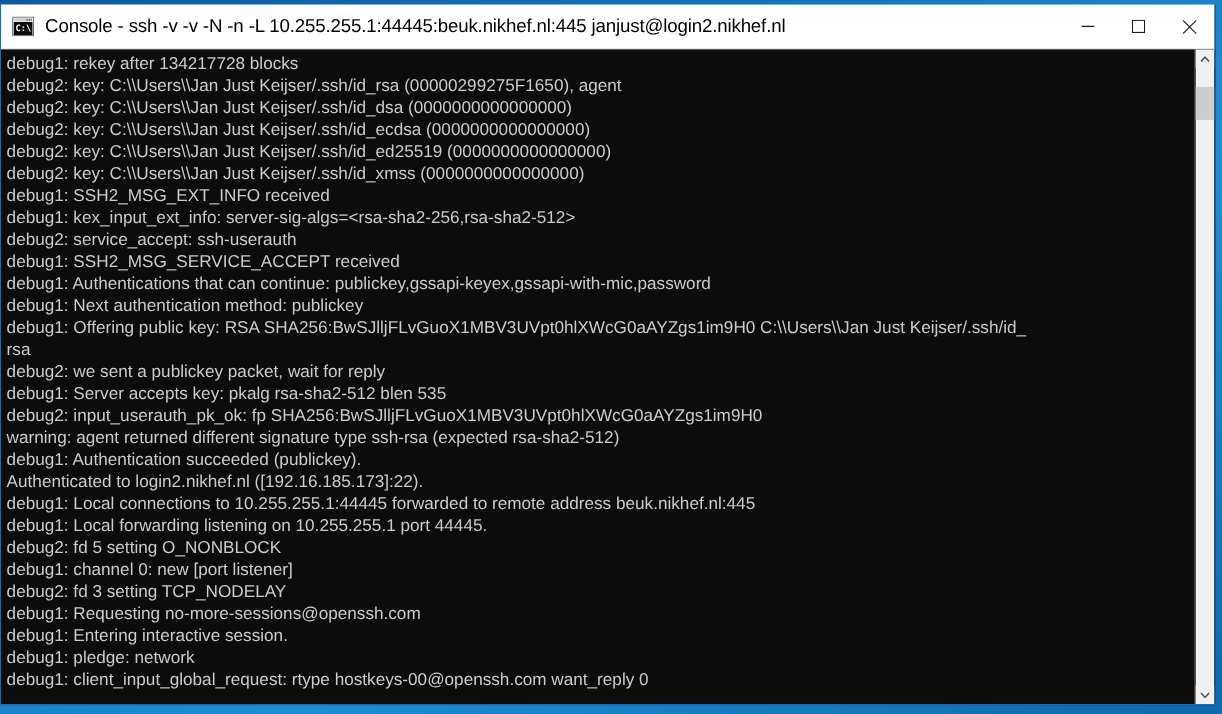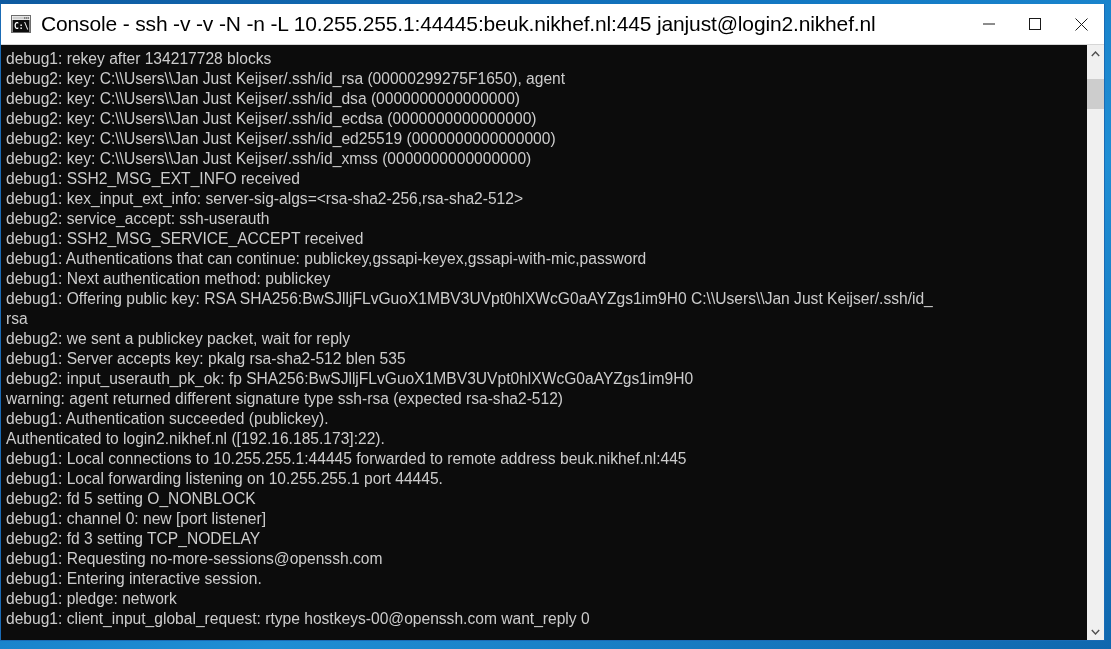--- a/index.html
+++ b/index.html
@@ -51,21 +51,21 @@
   #app-icon {
     width: 20px;
     height: 18px;
     margin-left: 10px;
     margin-right: 10px;
     flex: 0 0 auto;
     display: block;
   }
   #window-title {
     font-family: "Liberation Sans", sans-serif;
-    font-size: 21px;
+    font-size: 17px;
     color: #000000;
     white-space: nowrap;
     overflow: hidden;
     letter-spacing: -0.15px;
     flex: 1 1 auto;
   }
   .win-btn {
     width: 46px;
     height: 39px;
     display: flex;

